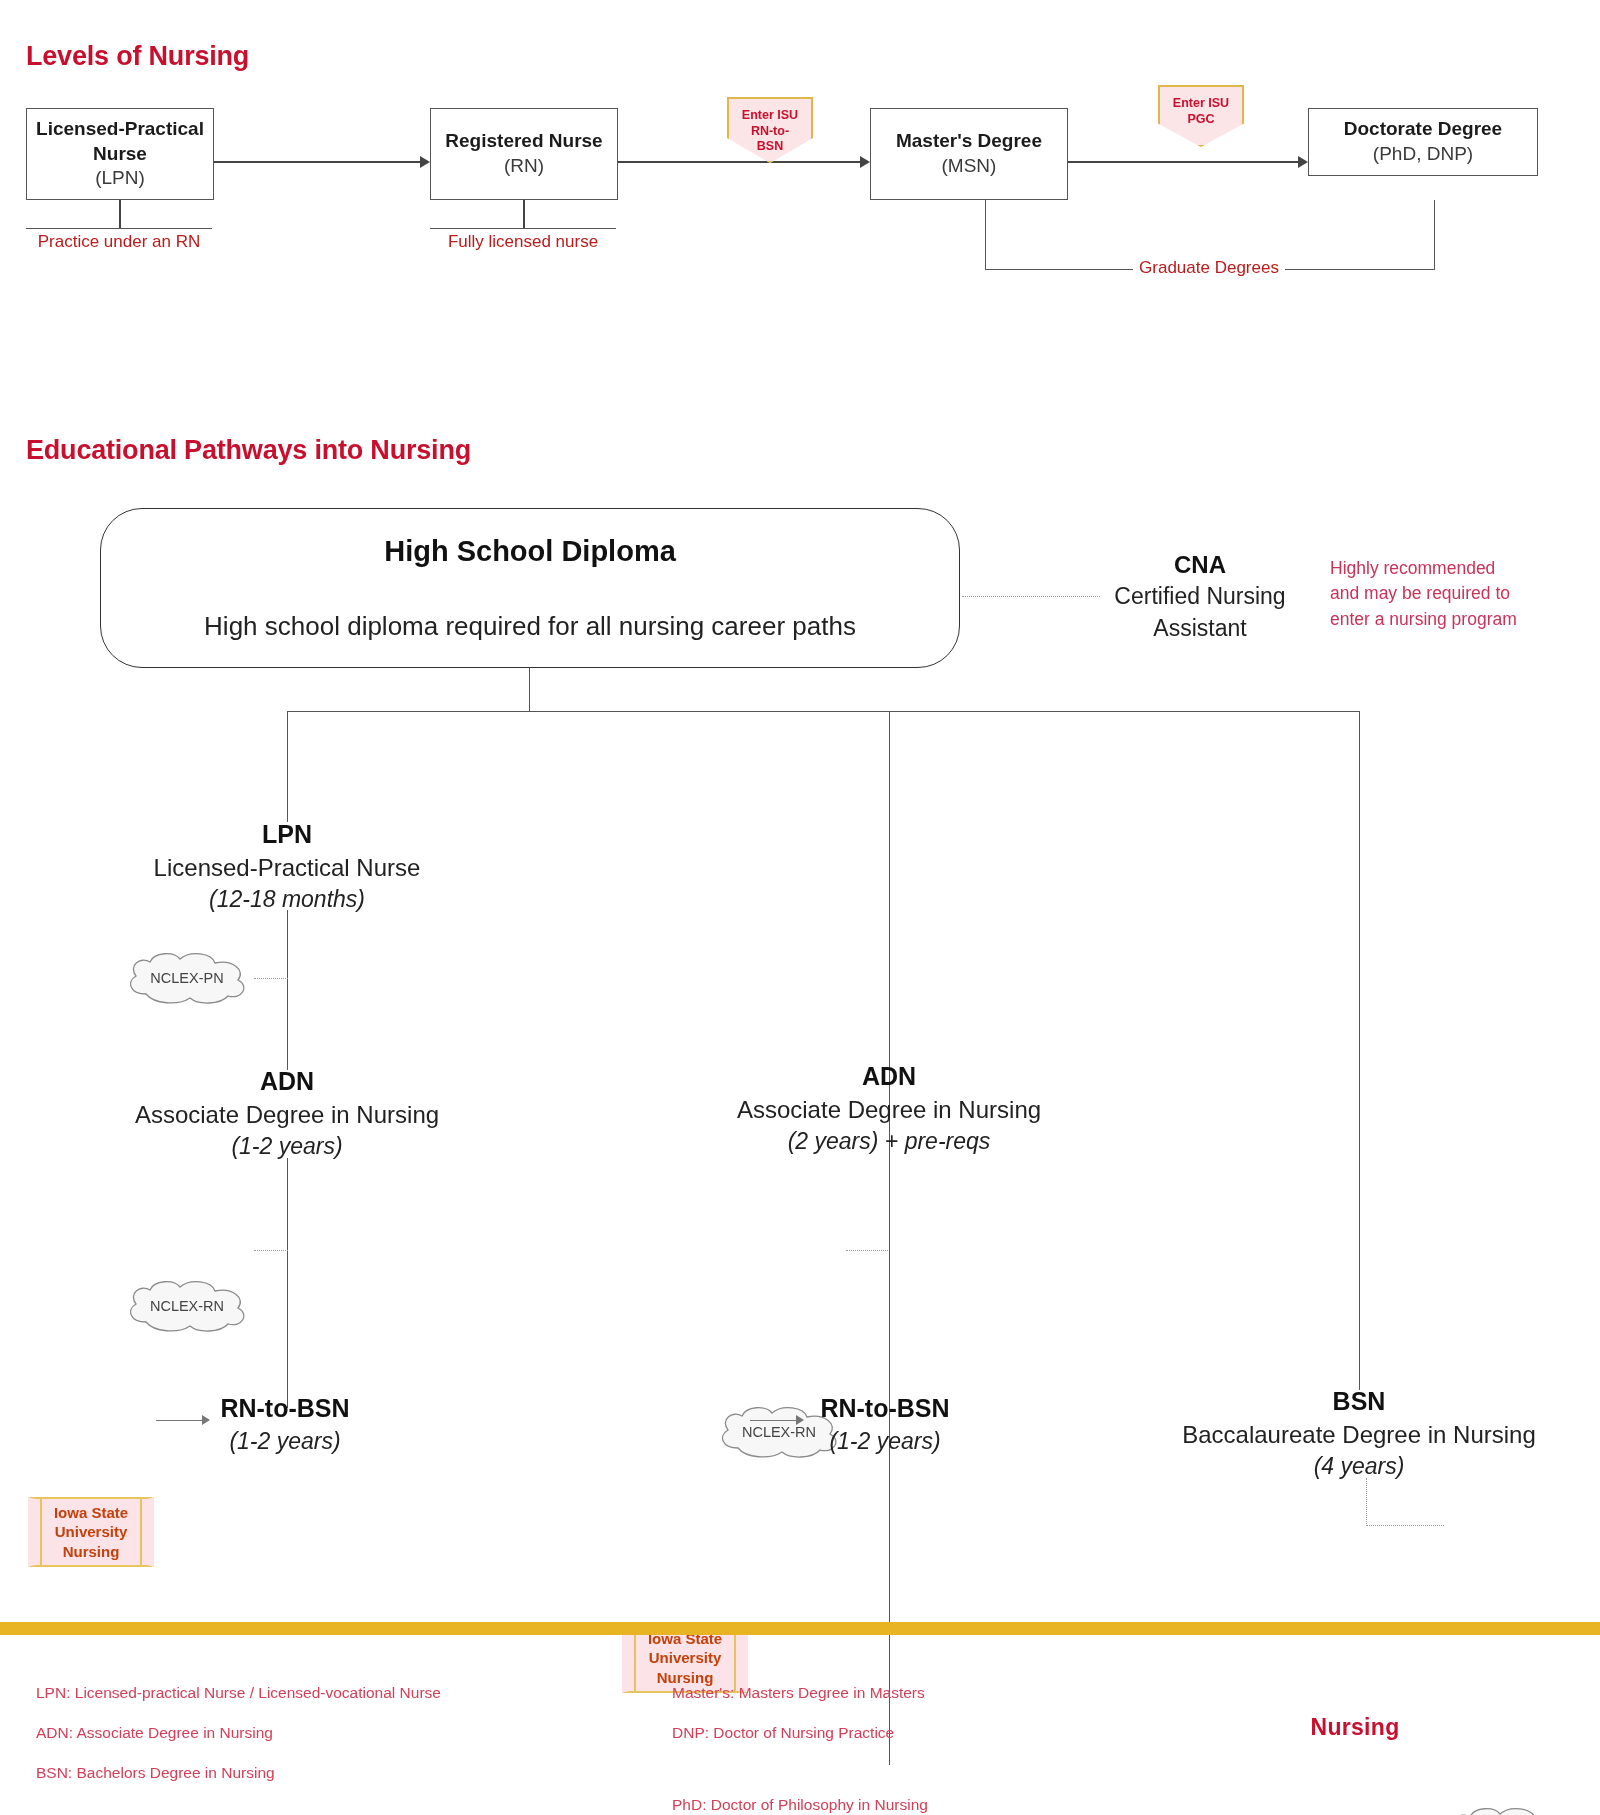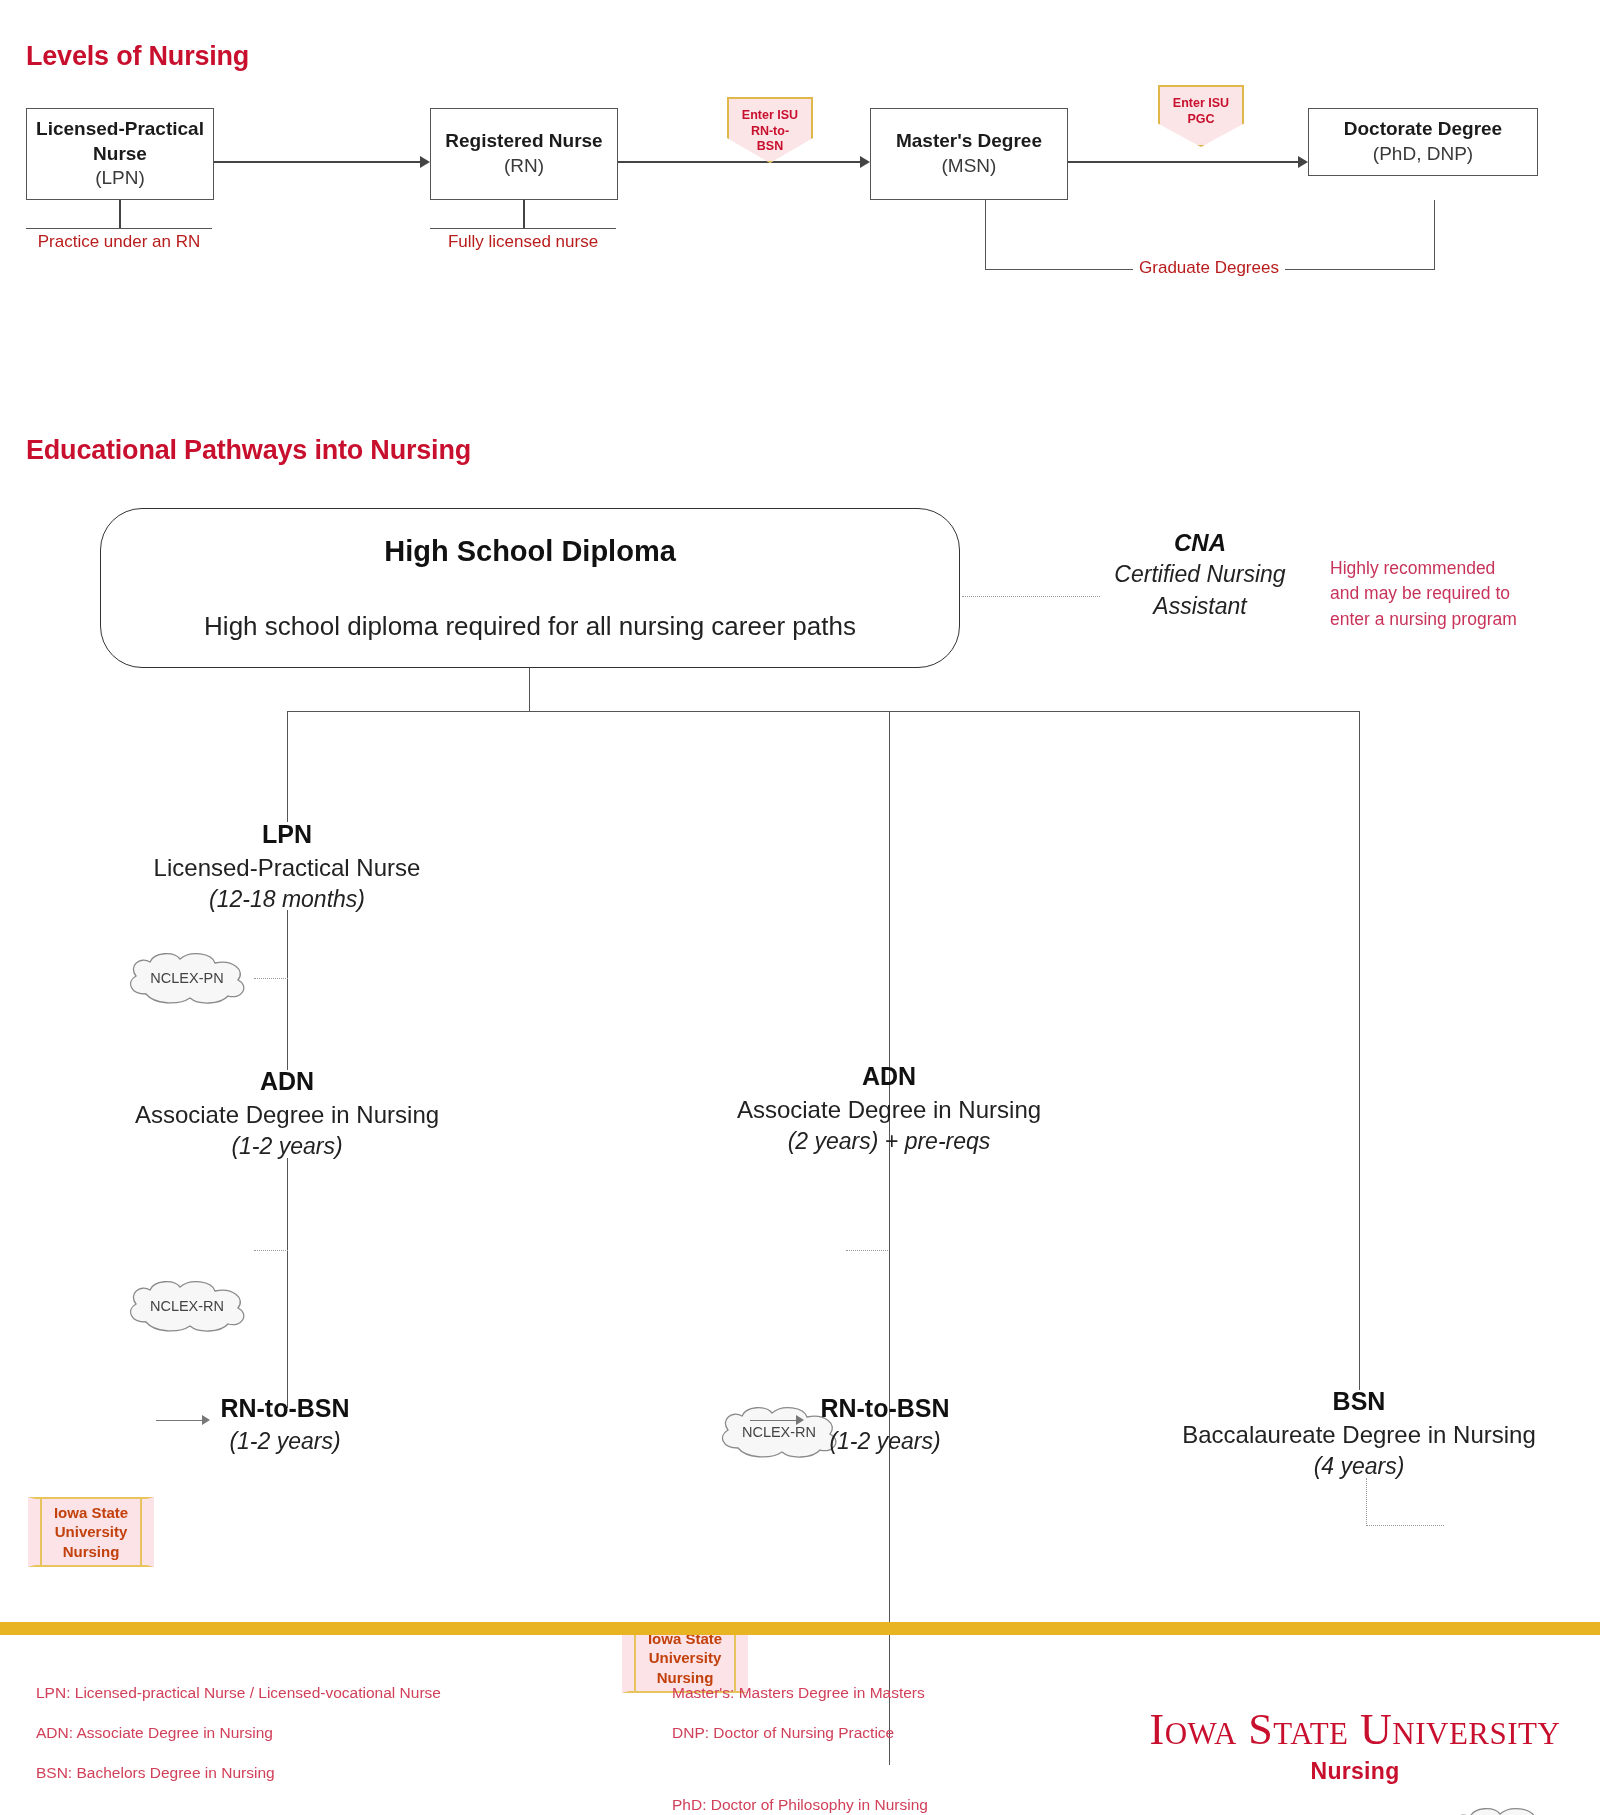--- a/index.html
+++ b/index.html
@@ -173,21 +173,21 @@
 <div class="abs undercap" style="left:1133px;top:258px;width:152px;">Graduate Degrees</div>
 
 <div class="abs section-title" style="left:26px;top:435px;">Educational Pathways into Nursing</div>
 
 <div class="abs hero" style="left:100px;top:508px;width:860px;height:160px;gap:31px;">
   <div class="h1">High School Diploma</div>
   <div class="h2">High school diploma required for all nursing career paths</div>
 </div>
 
 <div class="abs dotted-h" style="left:962px;top:596px;width:138px;"></div>
-<div class="abs cna" style="left:1100px;top:526px;width:200px;font-style:italic;">
+<div class="abs cna" style="left:1100px;top:548px;width:200px;">
   <div class="cna-abbr">CNA</div>
   <div class="cna-full">Certified Nursing</div>
   <div class="cna-full">Assistant</div>
 </div>
 <div class="abs rednote" style="left:1330px;top:556px;width:230px;">
   <div>Highly recommended</div>
   <div>and may be required to</div>
   <div>enter a nursing program</div>
 </div>
 
@@ -299,15 +299,14 @@
 
 <div class="abs legend" style="left:36px;top:1684px;">LPN: Licensed-practical Nurse / Licensed-vocational Nurse</div>
 <div class="abs legend" style="left:36px;top:1724px;">ADN: Associate Degree in Nursing</div>
 <div class="abs legend" style="left:36px;top:1764px;">BSN: Bachelors Degree in Nursing</div>
 
 <div class="abs legend" style="left:672px;top:1684px;">Master's: Masters Degree in Masters</div>
 <div class="abs legend" style="left:672px;top:1724px;">DNP: Doctor of Nursing Practice</div>
 <div class="abs legend" style="left:672px;top:1796px;">PhD: Doctor of Philosophy in Nursing</div>
 
 <div class="abs isu-logo" style="left:1140px;top:1708px;width:430px;">
-  <div class="isu-name">Iowa State University</div>
   <div class="isu-sub">Nursing</div>
 </div>
 
 </body></html>

